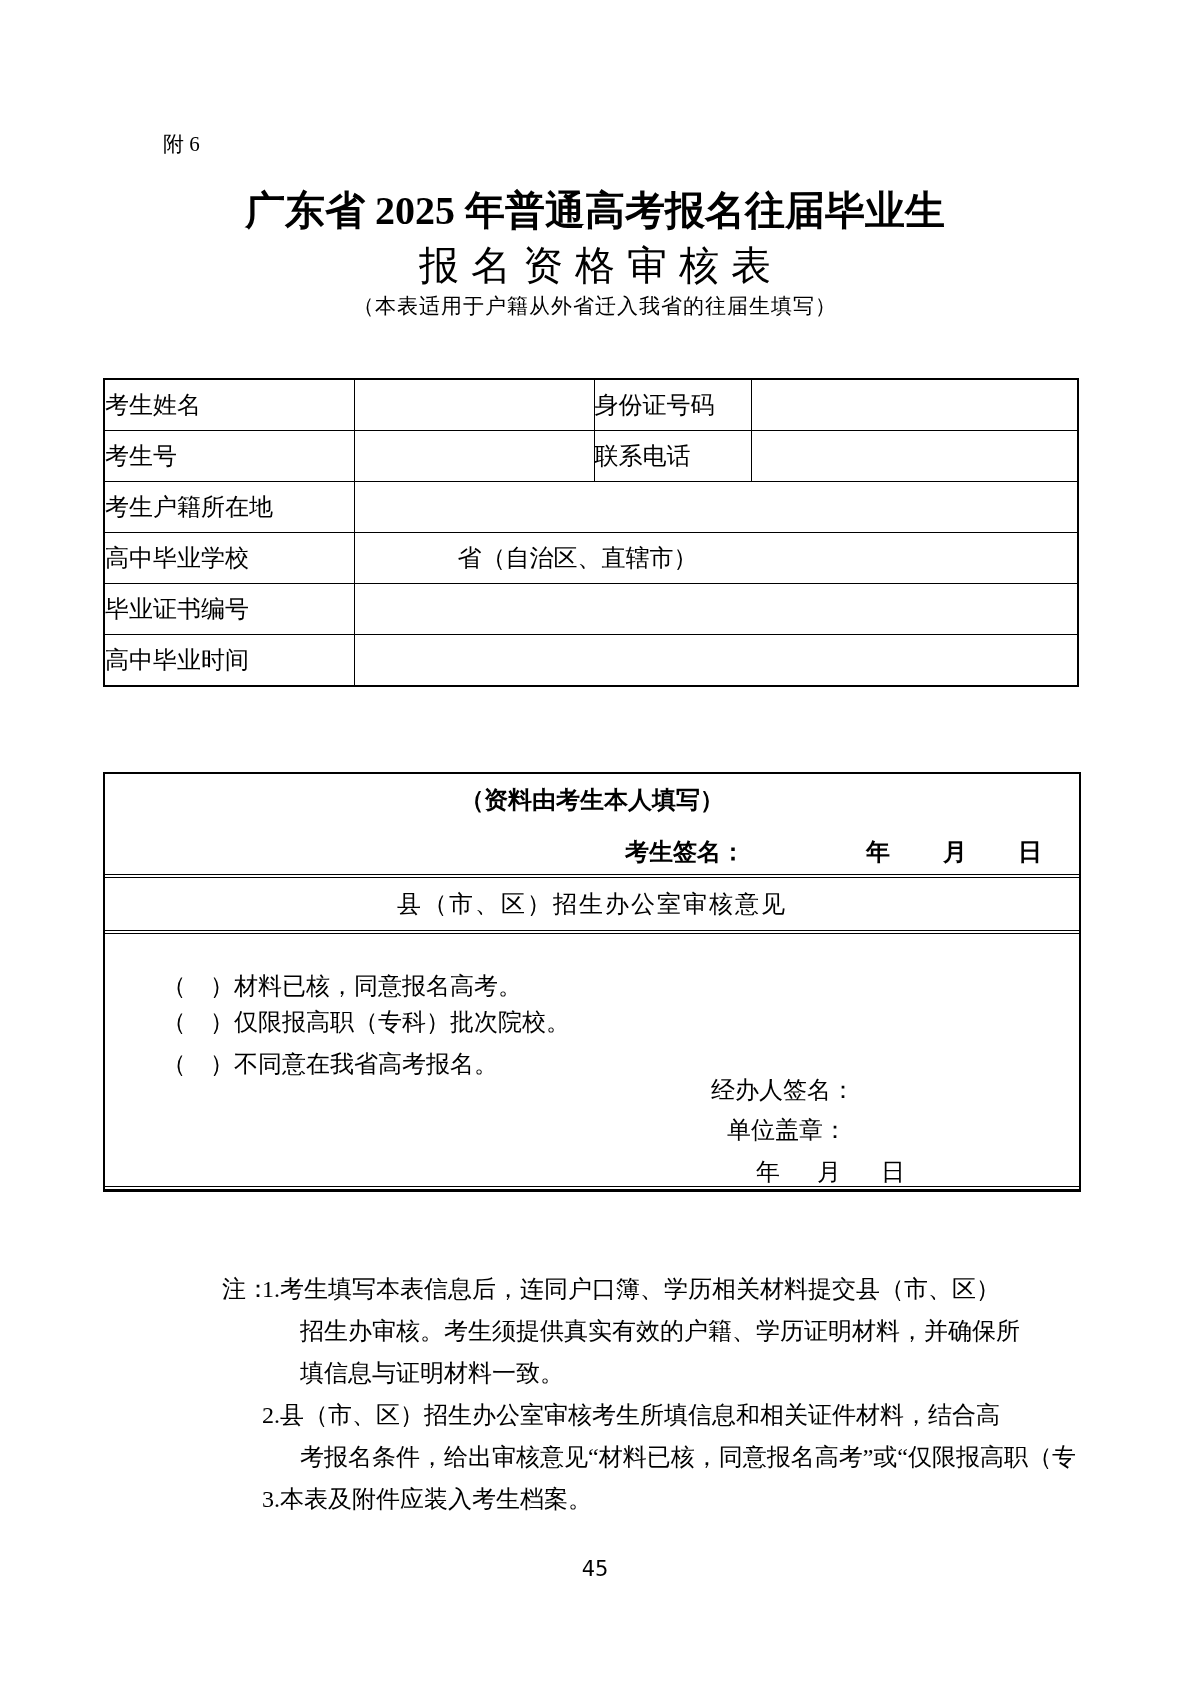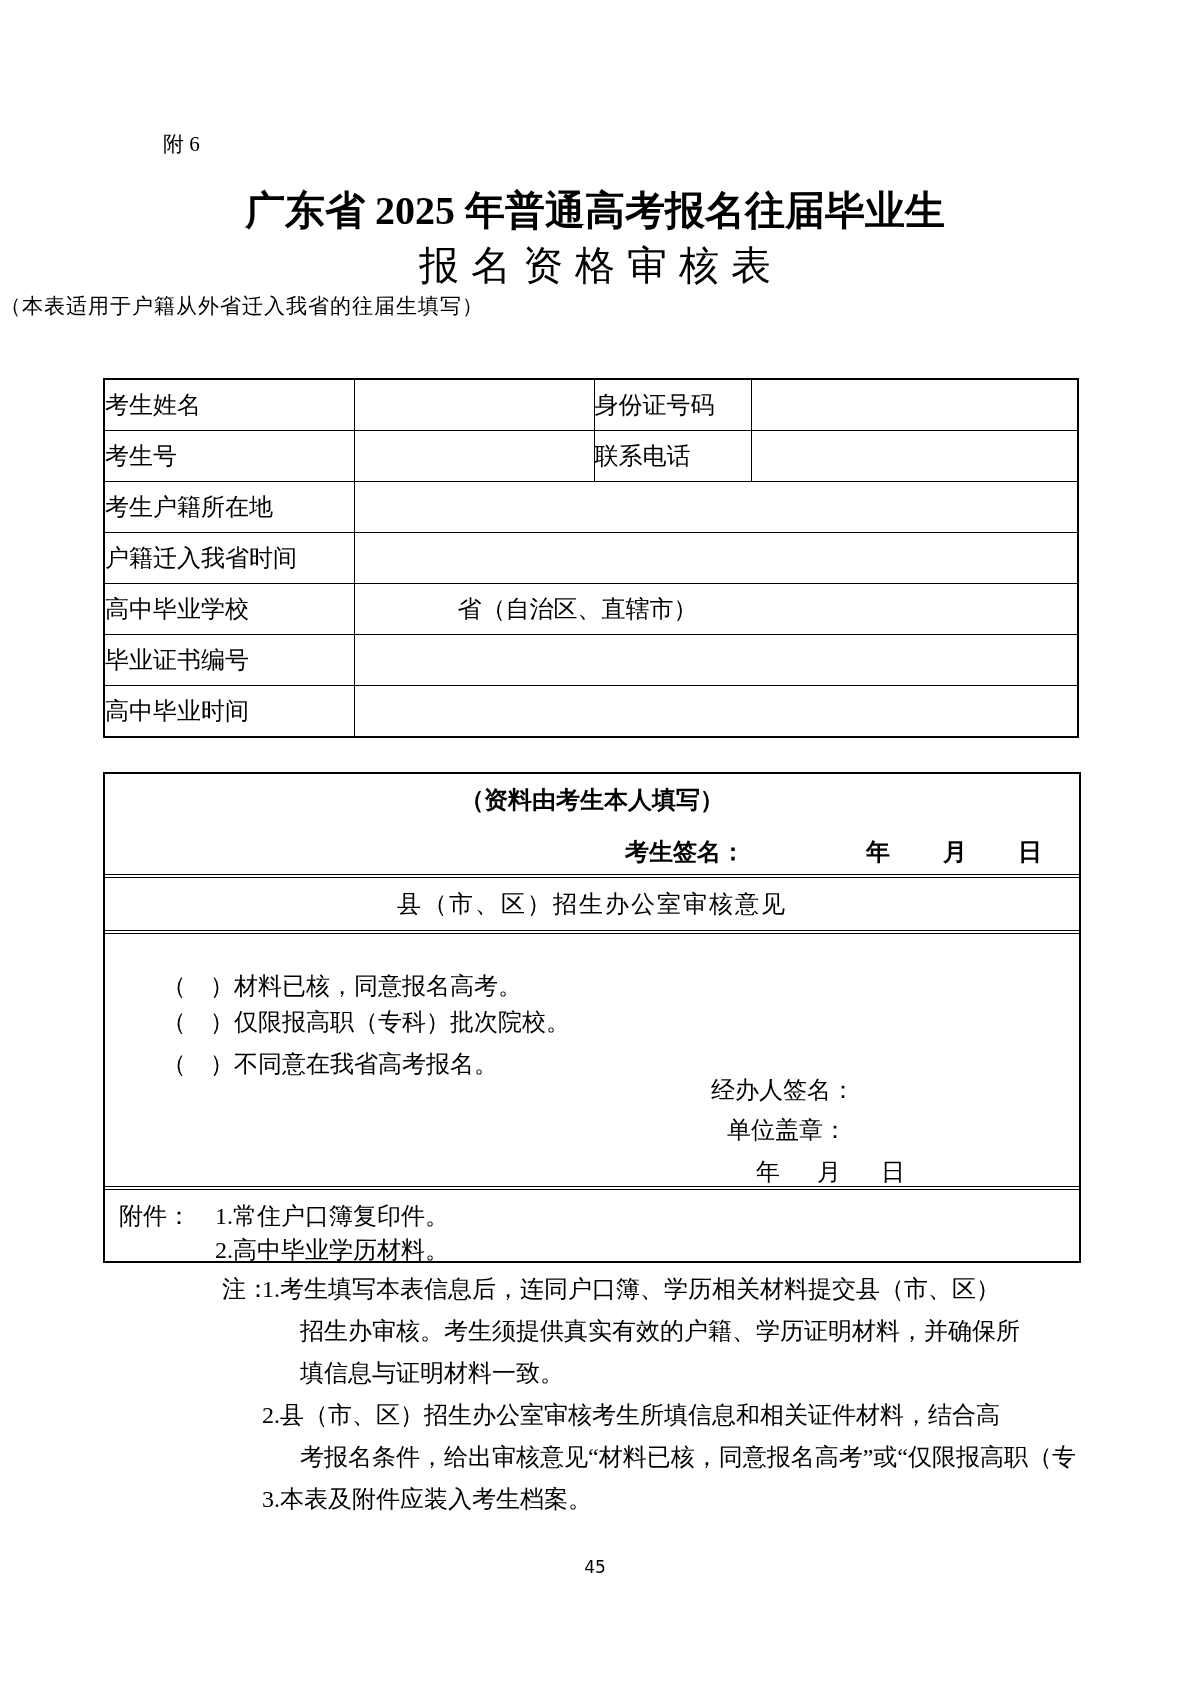--- a/index.html
+++ b/index.html
@@ -6,21 +6,21 @@
   .page {
     position:relative; width:1190px; height:1683px; background:#ffffff;
     color:#000; font-family:"Liberation Serif","DejaVu Serif",serif;
     overflow:hidden;
   }
   .att-label { position:absolute; left:163px; top:130px; font-size:21px; white-space:pre; }
   .title1 { position:absolute; left:0; top:183px; width:100%; margin:0; text-align:center;
             font-size:40px; font-weight:bold; white-space:pre; }
   .title2 { position:absolute; left:0; top:238px; width:100%; margin:0; text-align:center;
             font-size:40px; font-weight:normal; letter-spacing:12px; text-indent:12px; }
-  .subtitle { position:absolute; left:0; top:292px; width:100%; text-align:left;
+  .subtitle { position:absolute; left:0; top:292px; width:100%; text-align:center;
               font-size:21px; letter-spacing:1px; }
 
   table.info { position:absolute; left:103px; top:378px; width:974px;
                border-collapse:collapse; table-layout:fixed; font-size:24px;
                border:2px solid #000; }
   table.info td { border:1px solid #000; height:50px; padding:0; }
   table.info td.fill { text-align:left; }
   table.info td.school-val { text-align:left; padding-left:103px; }
 
   .review { position:absolute; left:103px; top:772px; width:974px; border:2px solid #000;
@@ -48,21 +48,21 @@
   .att-l2 { position:absolute; left:110px; top:44px; }
 
   .notes { position:absolute; left:222px; top:1268px; width:740px; font-size:24px;
            line-height:42px; }
   .notes-label { position:absolute; left:0; top:0; }
   .notes-body { margin-left:40px; }
   .nline { white-space:pre; }
   .nline.cont { margin-left:38px; }
 
   .pageno { position:absolute; left:0; top:1557px; width:100%; text-align:center;
-            font-size:17px; font-family:"DejaVu Sans","Liberation Sans",sans-serif; }
+            font-size:21px; font-family:"DejaVu Sans","Liberation Sans",sans-serif; }
 </style>
 </head>
 <body>
 
 <div class="page">
 
   <div class="att-label">附 6</div>
   <h1 class="title1">广东省 2025 年普通高考报名往届毕业生</h1>
   <h1 class="title2">报名资格审核表</h1>
   <div class="subtitle">（本表适用于户籍从外省迁入我省的往届生填写）</div>
@@ -85,24 +85,20 @@
         <td>考生号</td>
         <td class="fill"></td>
         <td>联系电话</td>
         <td class="fill"></td>
       </tr>
       <tr>
         <td>考生户籍所在地</td>
         <td class="fill" colspan="3"></td>
       </tr>
       <tr>
-        <td>户籍迁入我省时间</td>
-        <td class="fill" colspan="3"></td>
-      </tr>
-      <tr>
         <td>高中毕业学校</td>
         <td class="school-val" colspan="3">省（自治区、直辖市）</td>
       </tr>
       <tr>
         <td>毕业证书编号</td>
         <td class="fill" colspan="3"></td>
       </tr>
       <tr>
         <td>高中毕业时间</td>
         <td class="fill" colspan="3"></td>
@@ -122,25 +118,20 @@
     <div class="rowC">
       <div class="opt opt-1">（　）材料已核，同意报名高考。</div>
       <div class="opt opt-3">（　）不同意在我省高考报名。</div>
       <div class="opt opt-2">（　）仅限报高职（专科）批次院校。</div>
       <div class="handler-sign">经办人签名：</div>
       <div class="unit-seal">单位盖章：</div>
       <span class="c-y">年</span>
       <span class="c-m">月</span>
       <span class="c-d">日</span>
     </div>
-    <div class="rowD">
-      <span class="att-cap">附件：</span>
-      <span class="att-l1">1.常住户口簿复印件。</span>
-      <span class="att-l2">2.高中毕业学历材料。</span>
-    </div>
   </div>
 
   <div class="notes">
     <span class="notes-label">注：</span>
     <div class="notes-body">
       <div class="nline">1.考生填写本表信息后，连同户口簿、学历相关材料提交县（市、区）</div>
       <div class="nline cont">招生办审核。考生须提供真实有效的户籍、学历证明材料，并确保所</div>
       <div class="nline cont">填信息与证明材料一致。</div>
       <div class="nline">2.县（市、区）招生办公室审核考生所填信息和相关证件材料，结合高</div>
       <div class="nline cont">考报名条件，给出审核意见“材料已核，同意报名高考”或“仅限报高职（专</div>

